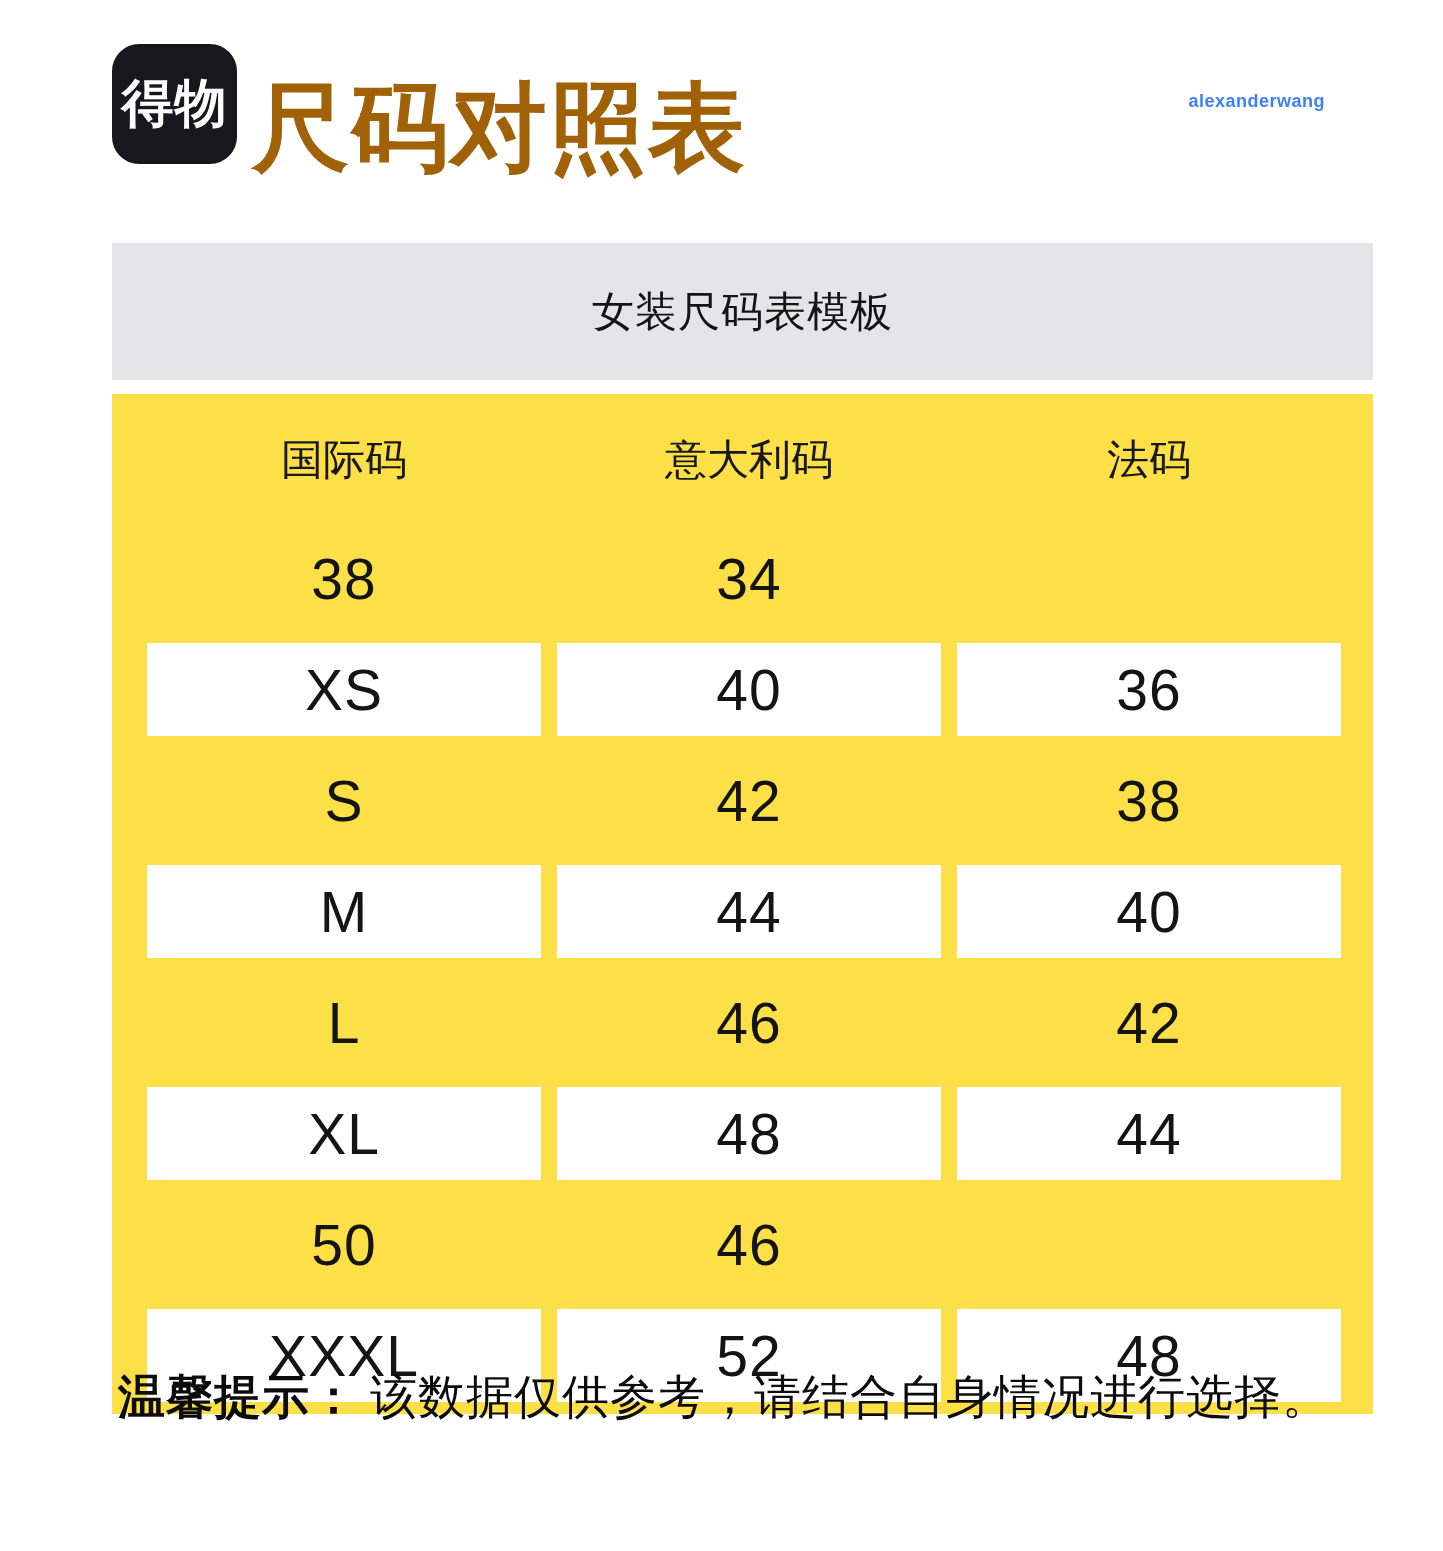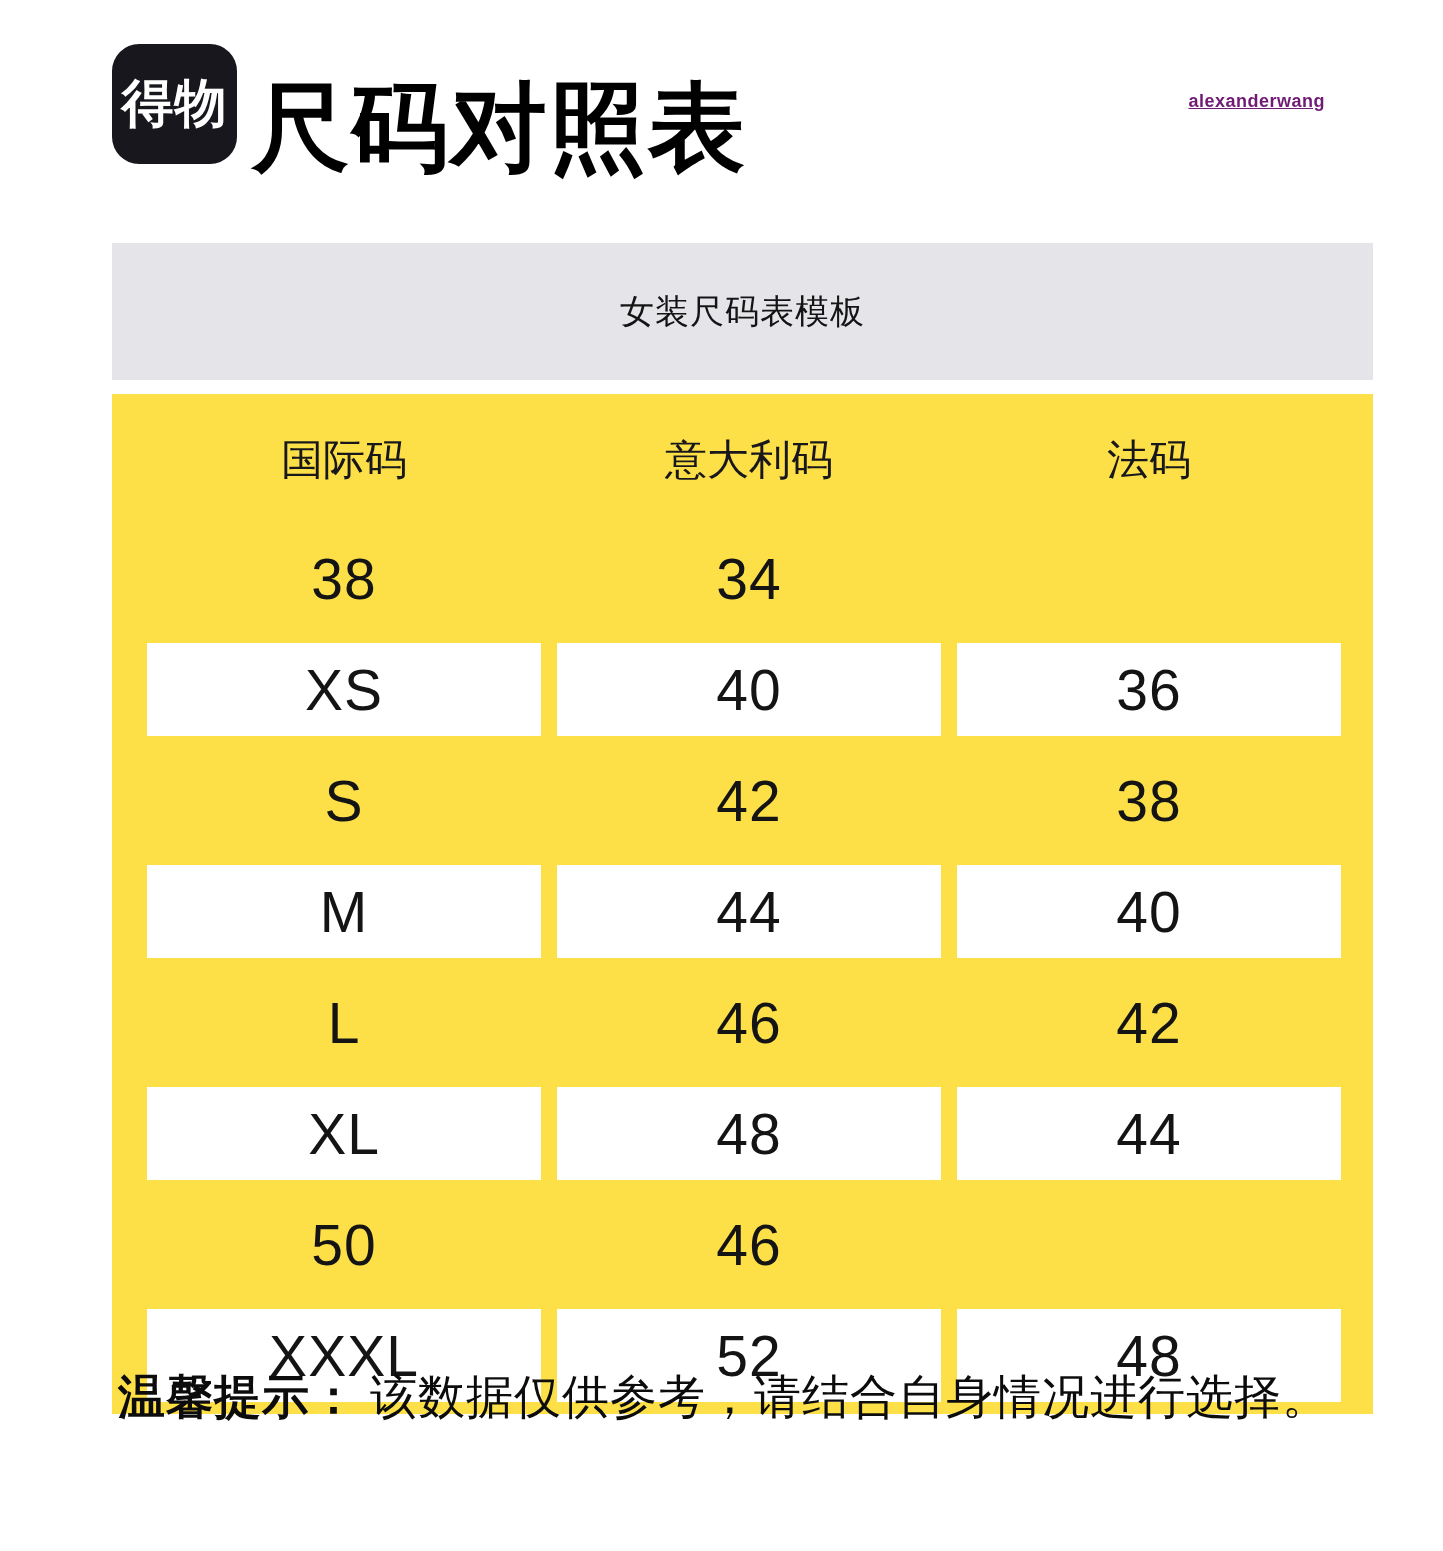--- a/index.html
+++ b/index.html
@@ -25,44 +25,43 @@
     color: #ffffff;
     font-size: 52px;
     font-weight: bold;
     letter-spacing: 1px;
   }
   .page-title {
     position: absolute;
     left: 228px; top: 50px;
     font-size: 97px;
     font-weight: 600;
-    color: #000000;
+    color: #a16207;
     line-height: 1.12;
     letter-spacing: 2px;
     white-space: nowrap;
   }
   .brand-name {
     position: absolute;
     right: 130px; top: 67px;
     font-size: 18px;
     font-weight: bold;
     letter-spacing: 0.5px;
-    color: #701a75;
+    color: #3b82f6;
     white-space: nowrap;
-    text-decoration: underline;
   }
 
   
   .banner {
     position: absolute;
     left: 88px; top: 219px;
     width: 1261px; height: 137px;
     background: #e4e4e9;
     display: flex; align-items: center; justify-content: center;
-    font-size: 34px;
+    font-size: 42px;
     color: #141414;
     letter-spacing: 1px;
   }
 
   
   .size-table {
     position: absolute;
     left: 88px; top: 370px;
     width: 1261px;
     background: #fde047;

